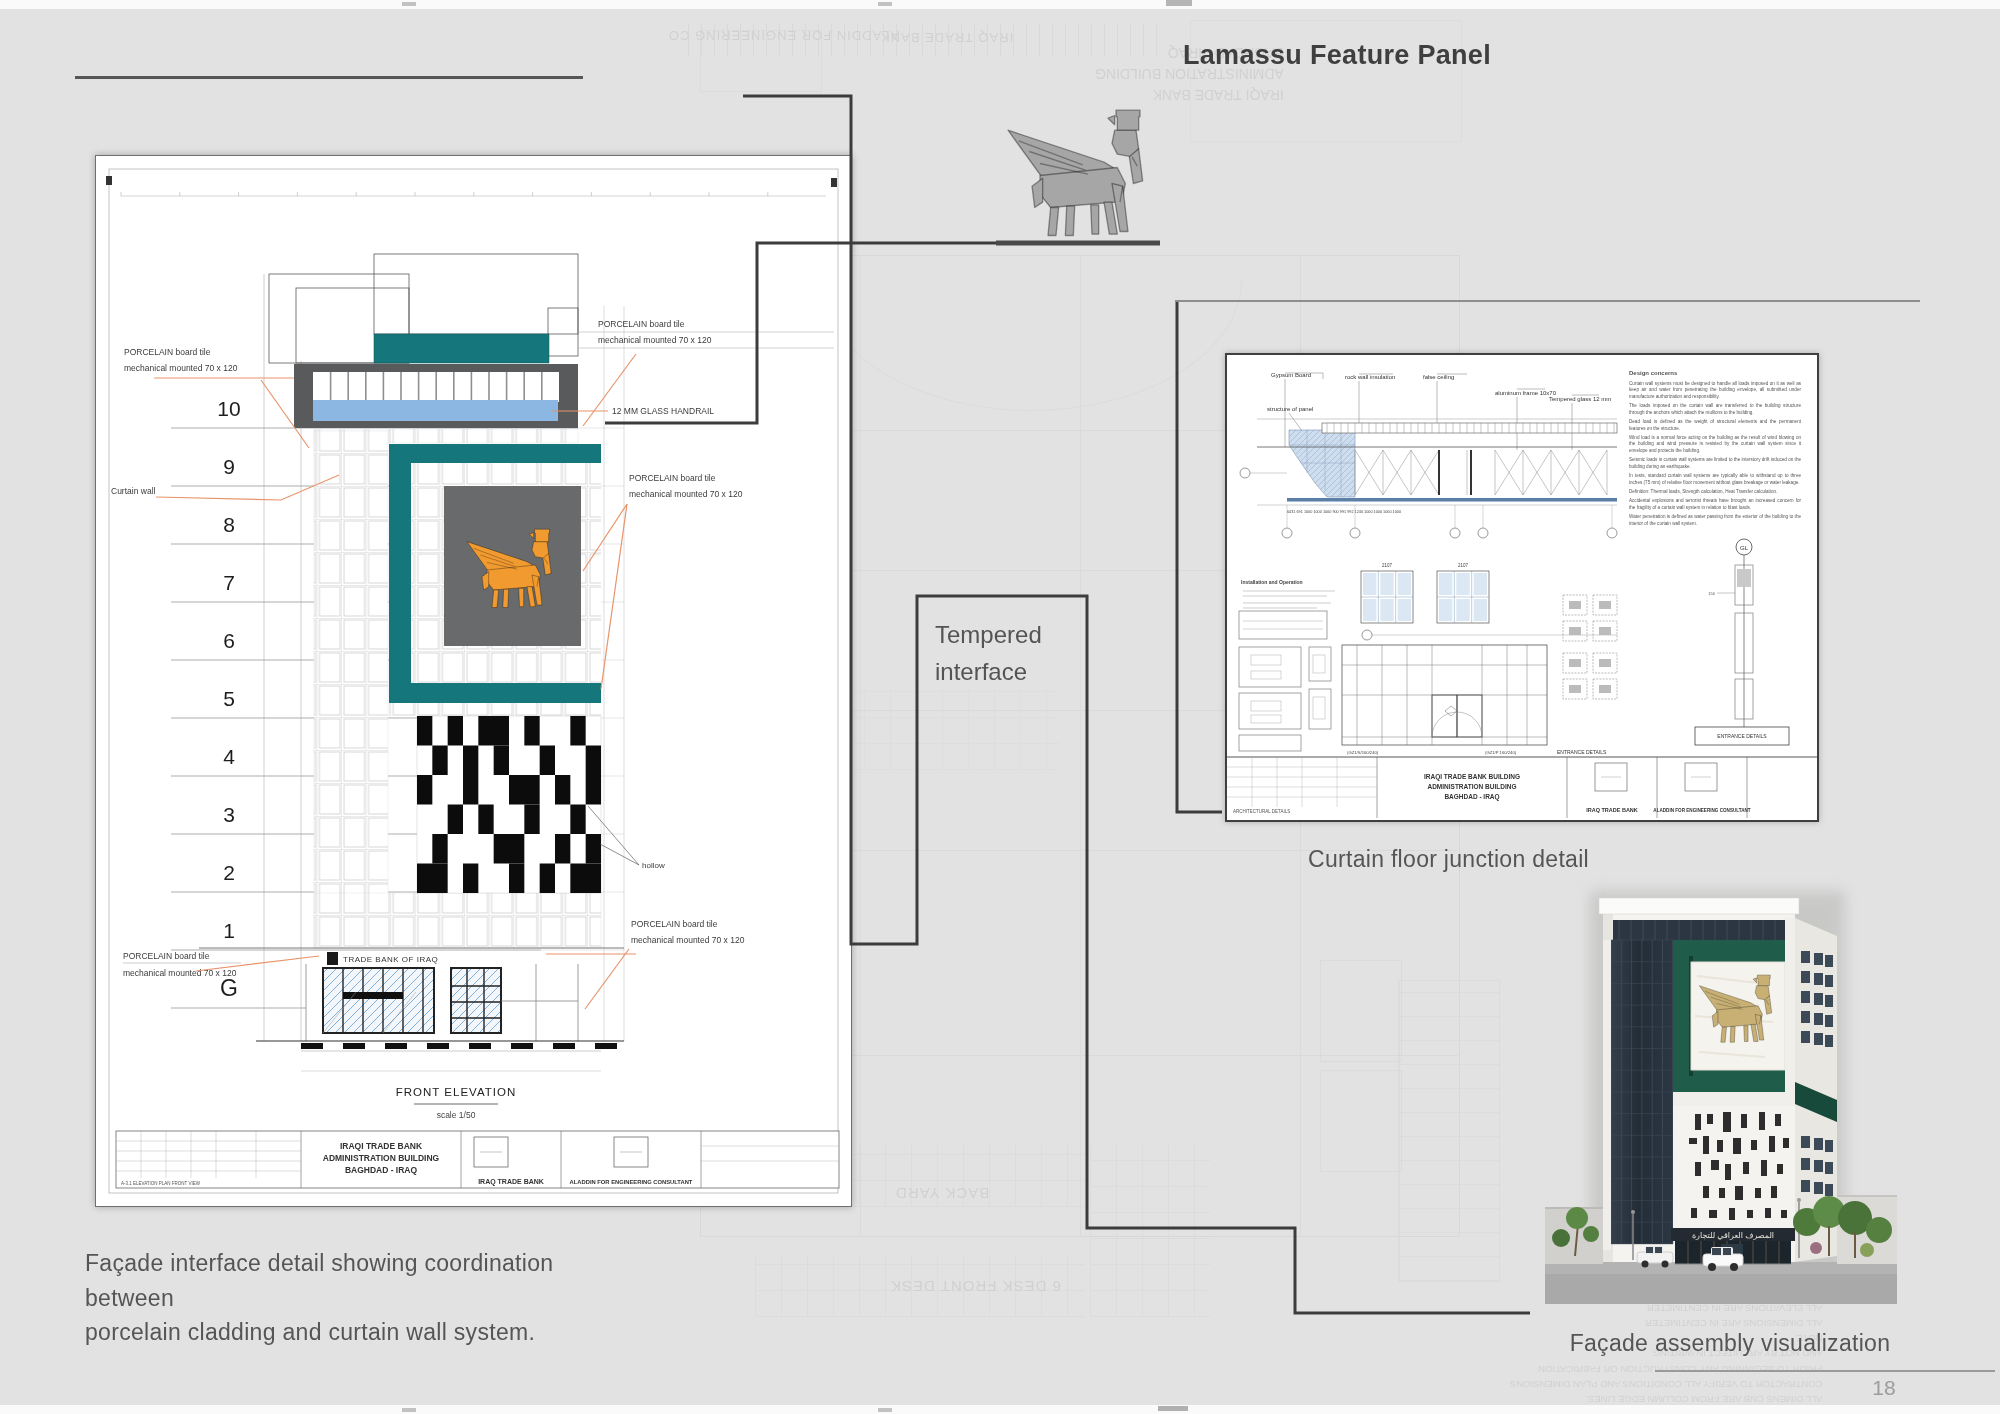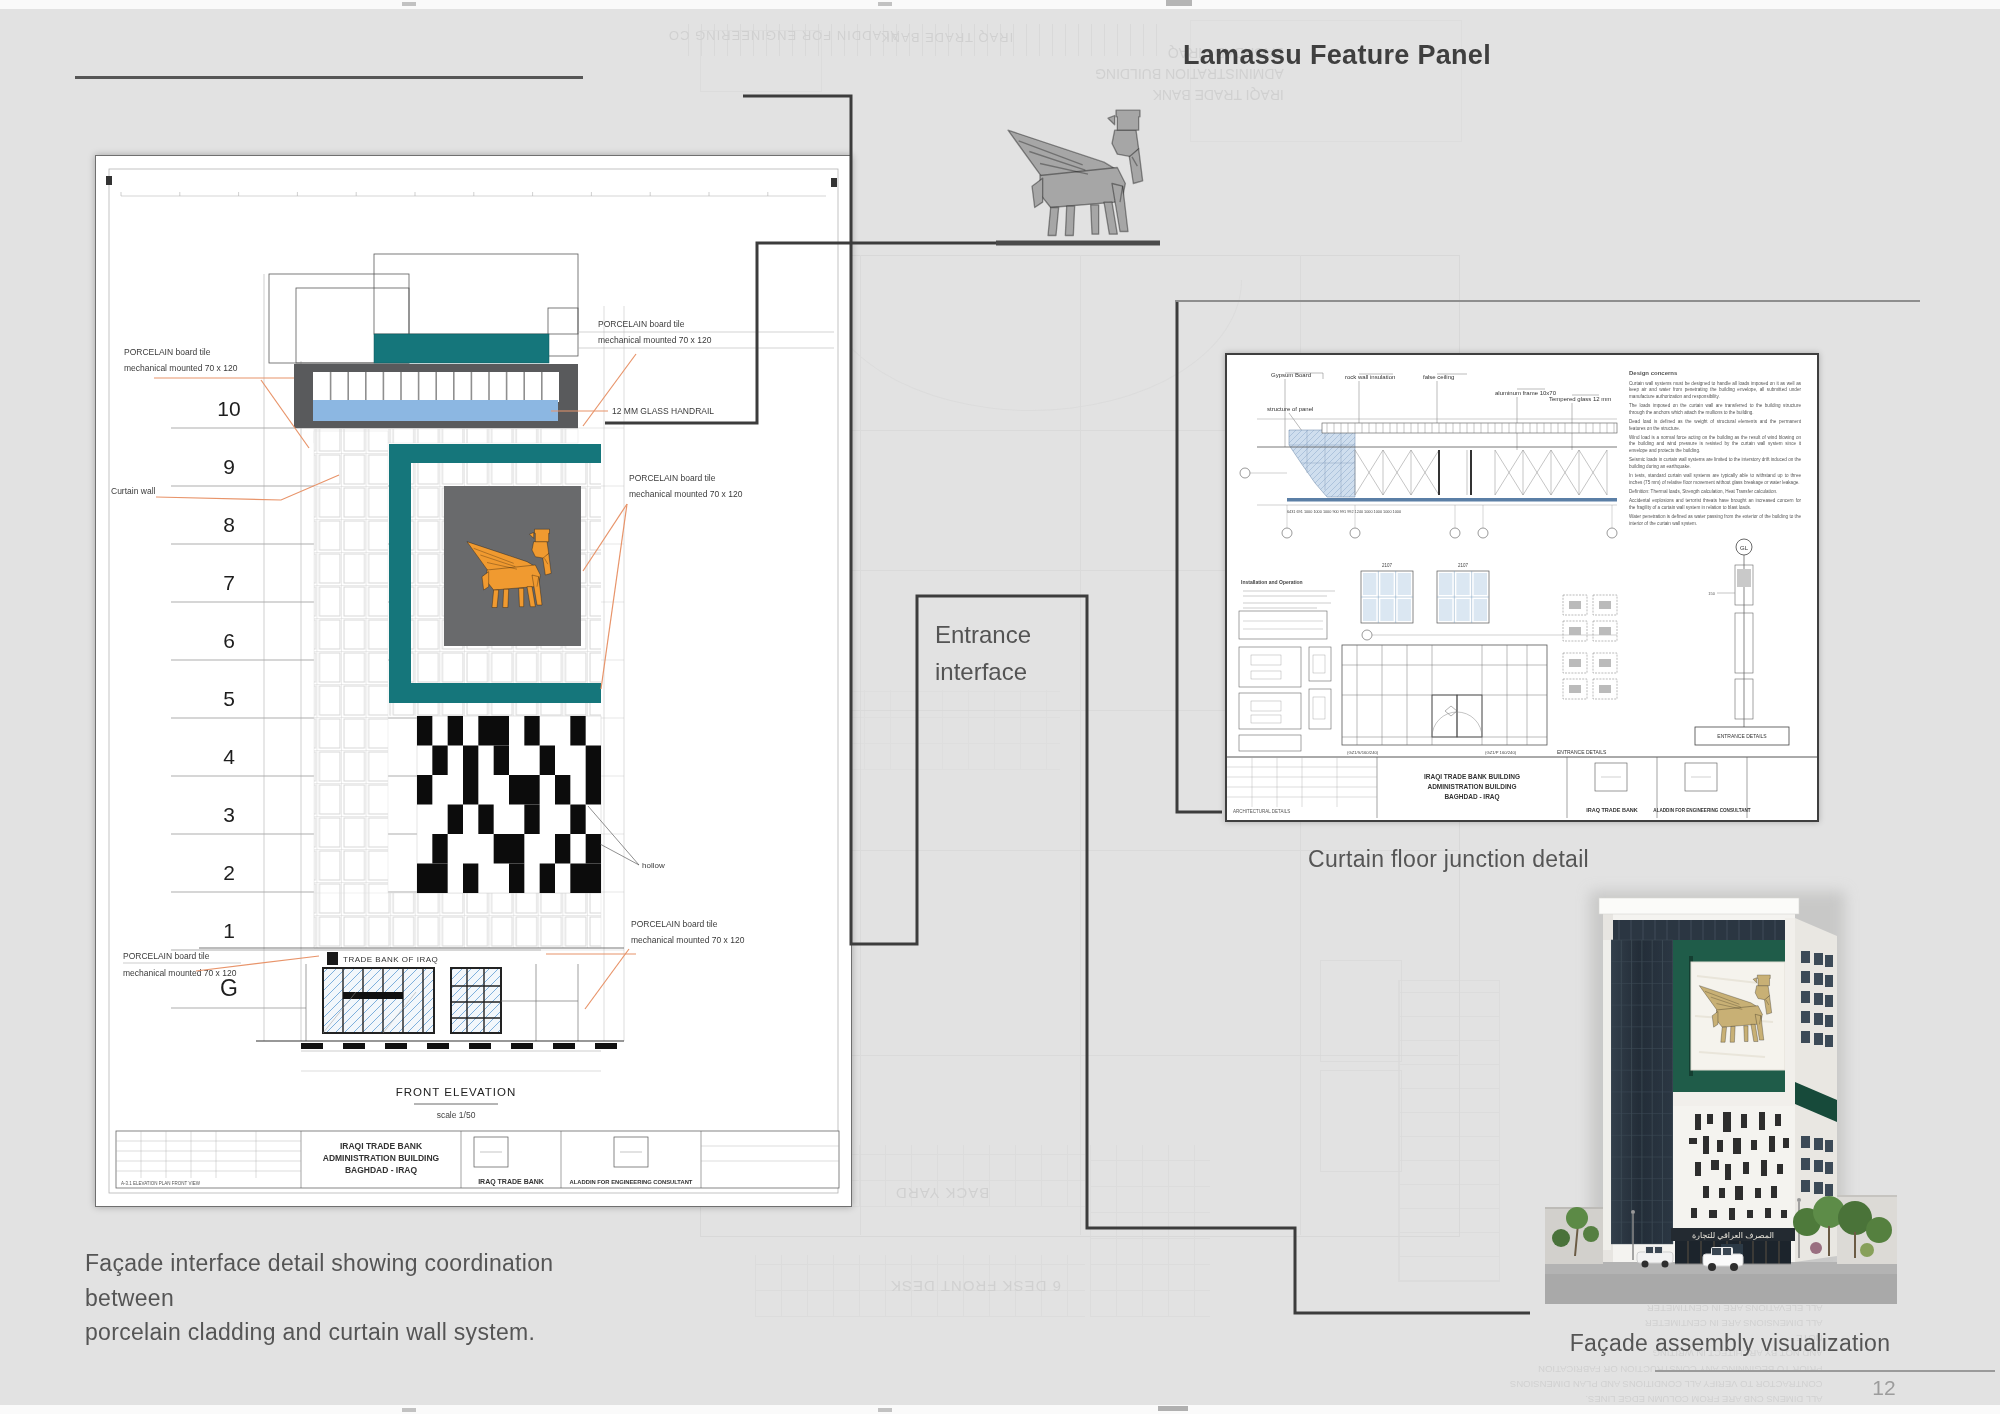--- a/index.html
+++ b/index.html
@@ -407,21 +407,21 @@
 </div>
 
 <svg class="abs" style="left:0;top:0;pointer-events:none" width="2000" height="1414">
   <path d="M605,423 H757 V243 H998" fill="none" stroke="#3c3c3c" stroke-width="3"></path>
   <path d="M996,243 H1160" fill="none" stroke="#4a4a4a" stroke-width="5"></path>
   <path d="M743,96 H851 V944 H917 V596 H1087 V1228 H1295 V1313 H1530" fill="none" stroke="#3c3c3c" stroke-width="3"></path>
   <path d="M1177,302 V812 H1222" fill="none" stroke="#3c3c3c" stroke-width="3"></path>
 </svg>
 
 <div id="porcelain-label">
-  <div>Entrance</div>
+  <div>Tempered</div>
   <div>interface</div>
 </div>
 
 <div id="junction-panel">
 <svg width="590" height="465" viewBox="0 0 590 465">
 
   <g font-size="6" fill="#333">
     <text x="44" y="22">Gypsum Board</text>
     <text x="118" y="24">rock wall insulation</text>
     <text x="196" y="24">false ceiling</text>
@@ -890,15 +890,15 @@
     <rect x="158" y="398" width="40" height="12" rx="3" fill="#fafafa" stroke="#d5d5d5"></rect>
     <rect x="166" y="391" width="22" height="9" rx="2" fill="#eeeeee"></rect>
     <rect x="167" y="392" width="9" height="7" fill="#3a4652"></rect>
         <rect x="178" y="392" width="8" height="7" fill="#3a4652"></rect>
     <circle cx="167" cy="411" r="4" fill="#2e2e2e"></circle>
         <circle cx="189" cy="411" r="4" fill="#2e2e2e"></circle>
   </g>
 </svg>
 
 <div id="footer-line"></div>
-<div id="page-number">12</div>
+<div id="page-number">18</div>
 
 </div>
 
 </body></html>

